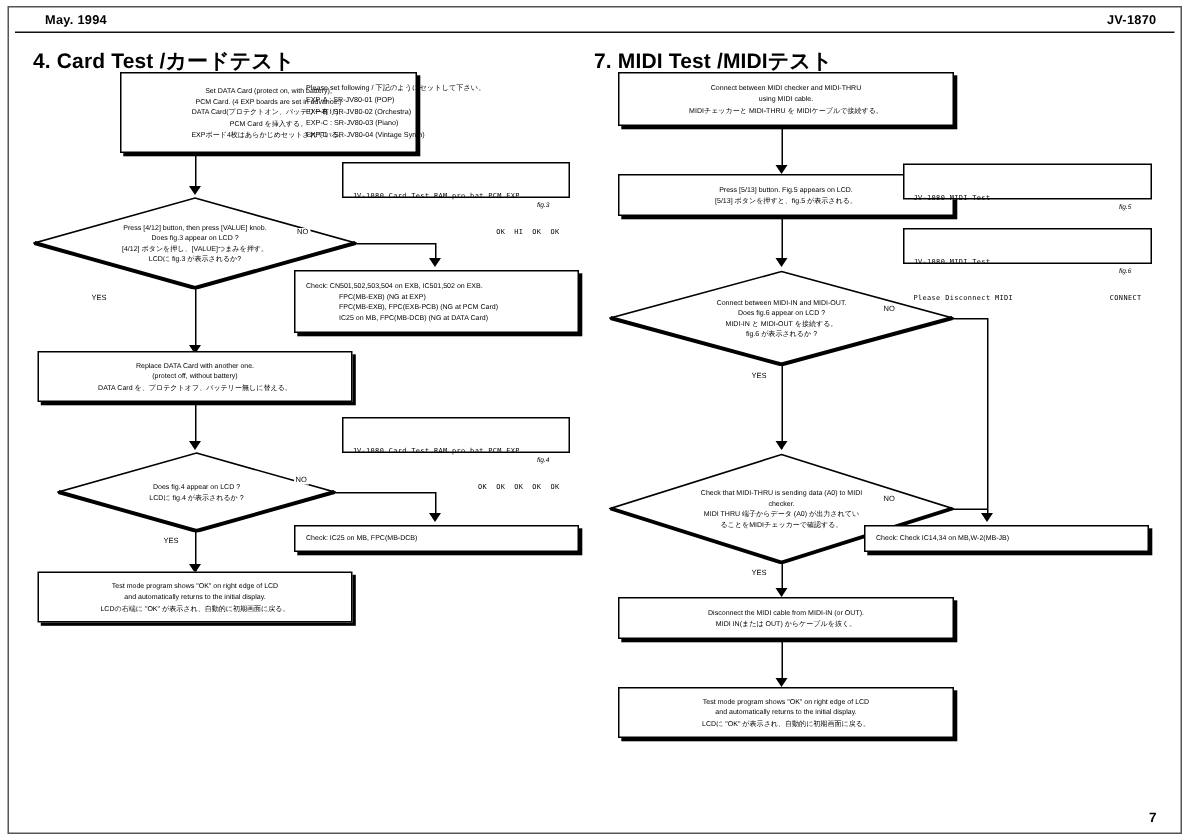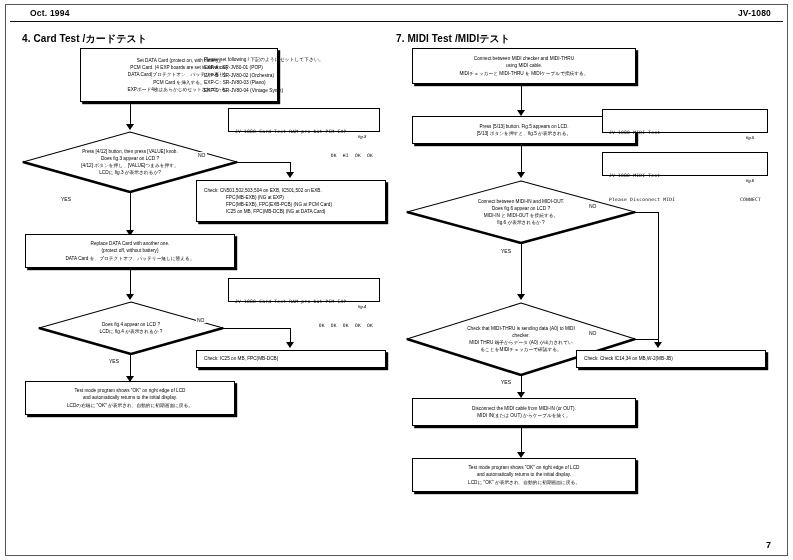--- a/index.html
+++ b/index.html
@@ -43,21 +43,21 @@
   }
   .frame {
     position: absolute; left: 5px; top: 4px;
     width: 783px; height: 552px;
     border: 1px solid #555;
   }
 
   
   .sect-title {
     position: absolute;
-    font-size: 10px; font-weight: bold;
+    font-size: 14px; font-weight: bold;
     white-space: nowrap;
     letter-spacing: .1px;
   }
 
   
   .node {
     position: absolute;
     background: #fff;
     border: 1.1px solid #000;
     box-shadow: 2.2px 2.2px 0 0 #000;
@@ -155,22 +155,22 @@
   }
   .note .ln { display: block; white-space: nowrap; }
 </style>
 </head>
 <body>
 
 <div class="page">
 
   <div class="frame"></div>
 
-  <div class="hdr-date">Oct. 1994</div>
-  <div class="hdr-model">JV-1080</div>
+  <div class="hdr-date">May. 1994</div>
+  <div class="hdr-model">JV-1870</div>
   <div class="hdr-rule"></div>
   <div class="page-num">7</div>
 
   <div class="sect-title" style="left:22px; top:32px;">4. Card Test /カードテスト</div>
 
   <div class="node" style="left:80px; top:48px; width:198px; height:54px;">
     <span class="ln">Set DATA Card (protect on, with battery),</span>
     <span class="ln">PCM Card.  (4 EXP boards are set in advance.)</span>
     <span class="ln">DATA Card(プロテクトオン、バッテリー有り)、</span>
     <span class="ln">PCM Card を挿入する。</span>

